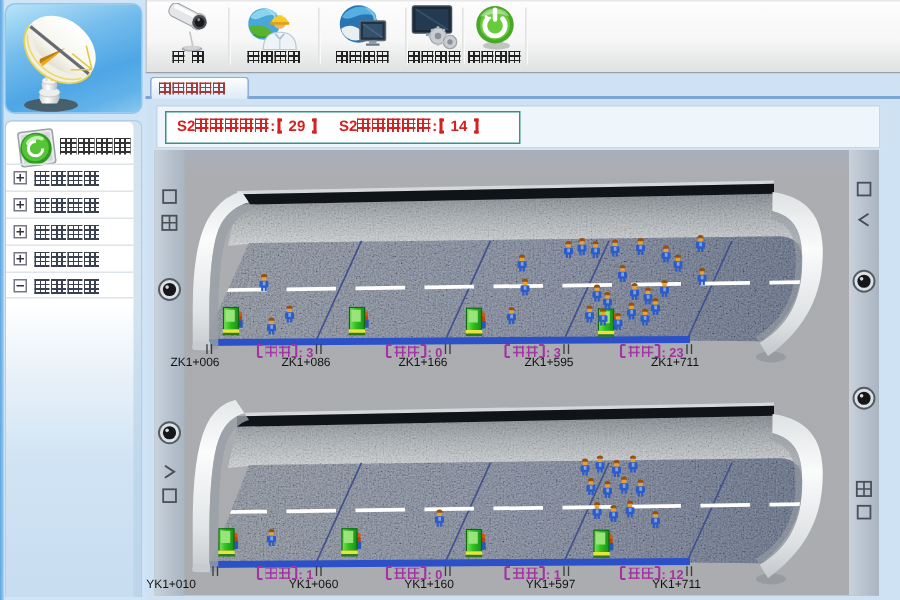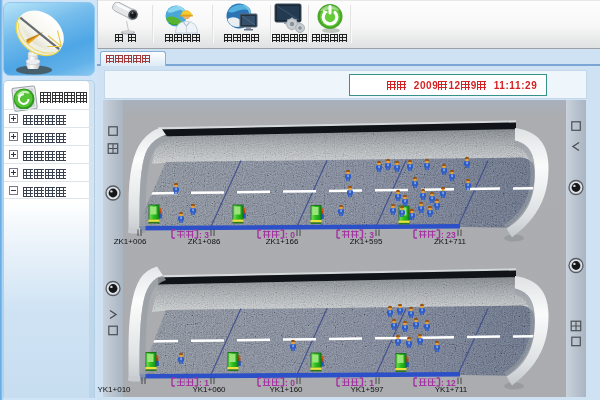--- a/index.html
+++ b/index.html
@@ -197,22 +197,23 @@
 <path d="M18 4.5 v6.5" stroke="#ffffff" stroke-width="3" stroke-linecap="round"></path>
 <path d="M13 10.5 l-1.5 -2 M13 10.5 l2.4 -0.8" stroke="#ffffff" stroke-width="1.6"></path>
 </svg></div>
 <div class="tlab" style="font-size:8px"><i class="z" style="width:8px;height:8px"></i><i class="z" style="width:8px;height:8px"></i><i class="z" style="width:8px;height:8px"></i><i class="z" style="width:8px;height:8px"></i></div>
 </div>
 </div>
 <div id="tabrow"></div>
     <div id="tabline"></div>
 <div id="tab" style="font-size:8px;left:100px;position:absolute;top:51px"><i class="z" style="width:8px;height:8px;vertical-align:0"></i><i class="z" style="width:8px;height:8px;vertical-align:0"></i><i class="z" style="width:8px;height:8px;vertical-align:0"></i><i class="z" style="width:8px;height:8px;vertical-align:0"></i><i class="z" style="width:8px;height:8px;vertical-align:0"></i></div>
 <div id="srow">
-      <div class="sbox" style="left:244px;width:198px;font-size:10px;font-weight:bold;letter-spacing:0.6px">
-        <span style="position:absolute;left:37px;top:5px"><i class="z" style="width:9px;height:9px"></i><i class="z" style="width:9px;height:9px"></i>&nbsp; 2009<i class="z" style="width:9px;height:9px"></i>12<i class="z" style="width:9px;height:9px"></i>9<i class="z" style="width:9px;height:9px"></i> &nbsp;11:11:29</span>
+<div class="sbox" style="left:5px;width:237px;font-size:10px;font-weight:bold">
+        <span style="position:absolute;left:7px;top:4px">S2<i class="z" style="width:9px;height:9px"></i><i class="z" style="width:9px;height:9px"></i><i class="z" style="width:9px;height:9px"></i><i class="z" style="width:9px;height:9px"></i><i class="z" style="width:9px;height:9px"></i>:<span class="lbk"></span>&nbsp;29&nbsp;<span class="rbk"></span></span>
+        <span style="position:absolute;left:115px;top:4px">S2<i class="z" style="width:9px;height:9px"></i><i class="z" style="width:9px;height:9px"></i><i class="z" style="width:9px;height:9px"></i><i class="z" style="width:9px;height:9px"></i><i class="z" style="width:9px;height:9px"></i>:<span class="lbk"></span>&nbsp;14&nbsp;<span class="rbk"></span></span>
       </div>
 </div>
 <div id="panel"></div>
 <div class="strip" style="left:103px;top:100px;position:absolute"></div>
 <div class="strip" style="left:566px;top:100px;position:absolute"></div>
 <svg style="position:absolute;left:97px;top:96px" width="503" height="304" viewBox="97 96 503 304">
 <rect x="108.8" y="126.8" width="8.5" height="8.5" fill="none" stroke="#4a4f55" stroke-width="1.2"></rect>
       <rect x="108.2" y="143.8" width="9.5" height="9.5" fill="none" stroke="#4a4f55" stroke-width="1.2"></rect>
       <path d="M108.2 148.5 h9.5 M113.0 143.8 v9.5" stroke="#4a4f55" stroke-width="1.1"></path>
       <circle cx="113" cy="193" r="7" fill="#dde1e5" stroke="#565c64" stroke-width="1.3"></circle>

